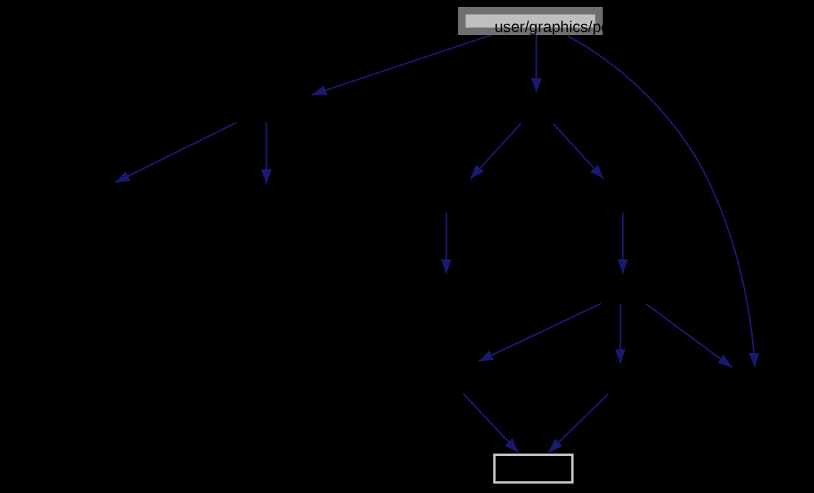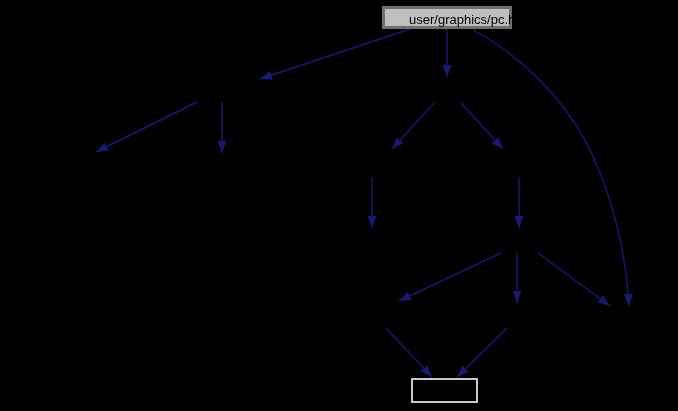--- a/index.html
+++ b/index.html
@@ -26,23 +26,23 @@
     fill: none;
     stroke-width: 1.4px;
   }
   .graph-node {
     position: absolute;
     box-sizing: border-box;
   }
   .node-root {
     left: 382px;
     top: 6px;
-    width: 130px;
+    width: 120px;
     height: 23px;
-    border: 3px solid #0f766e;
+    border: 6px solid #0f766e;
     font-size: 13px;
     line-height: 21px;
     text-align: center;
     white-space: nowrap;
     padding-left: 24px;
   }
   .node-truncated {
     left: 411px;
     top: 378px;
     width: 67px;

